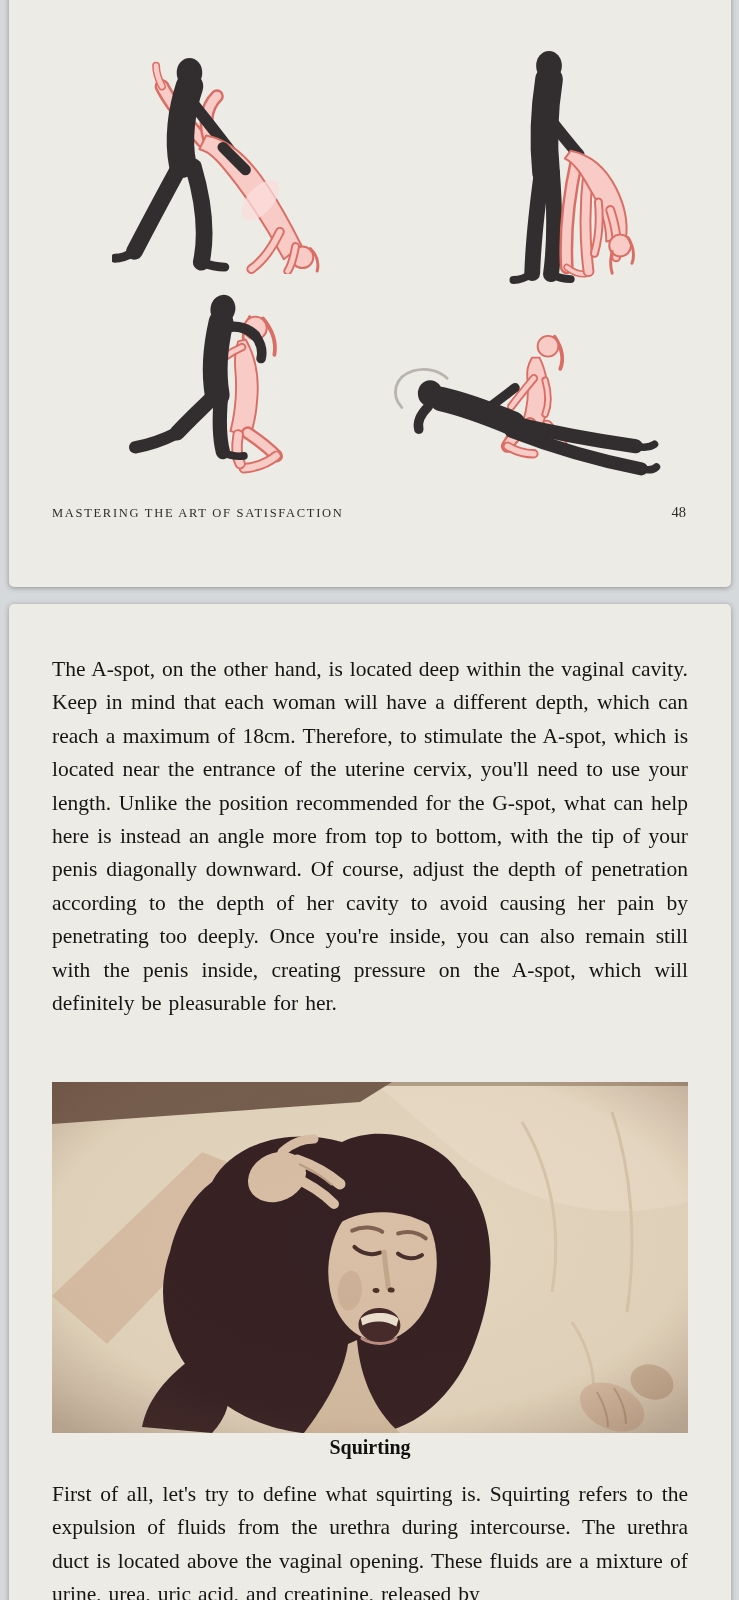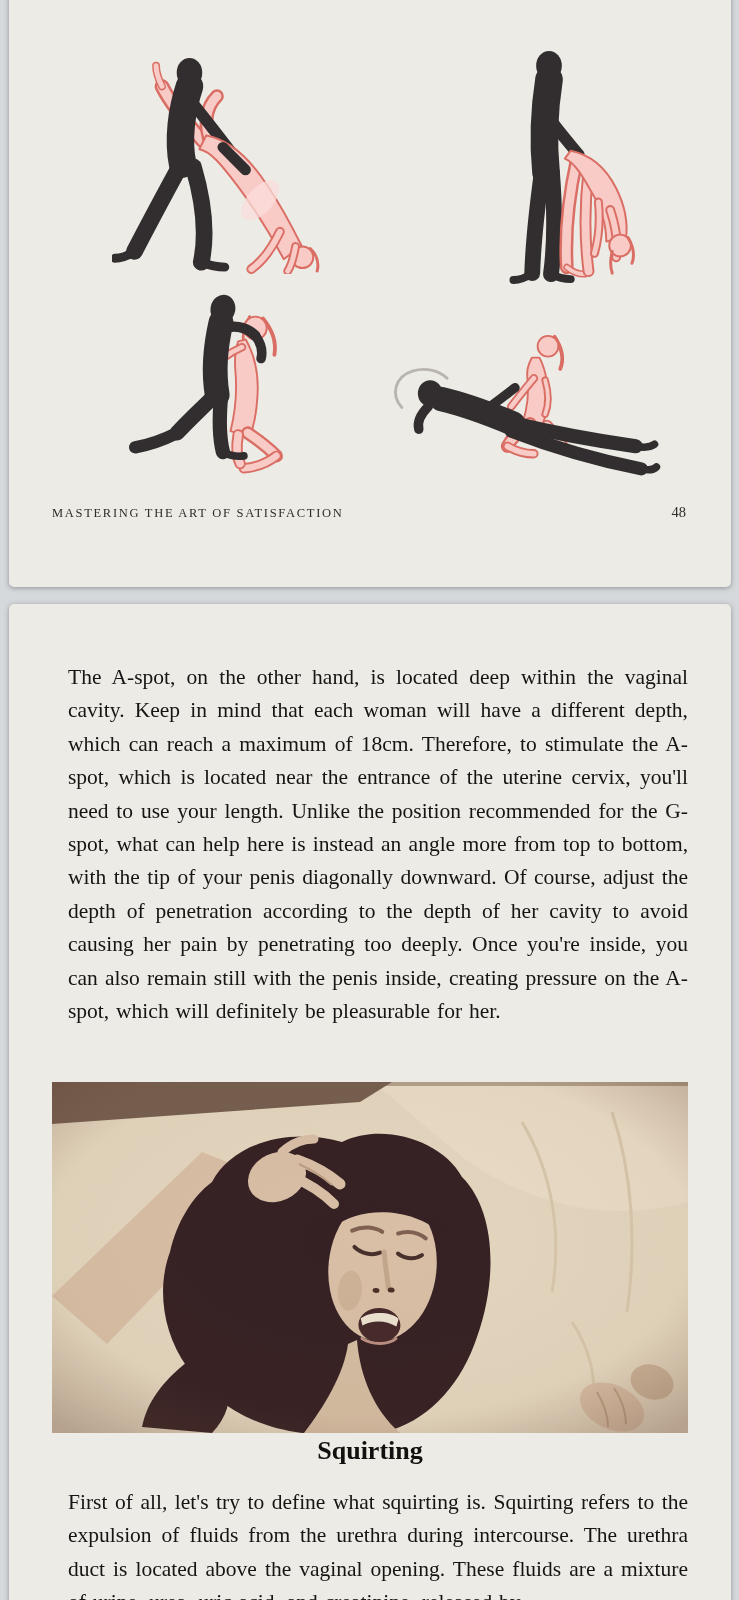--- a/index.html
+++ b/index.html
@@ -14,27 +14,27 @@
   .page{position:absolute;left:9px;width:722px;background:var(--page);
     border-radius:5px;box-shadow:0 1px 5px rgba(55,60,66,.45);}
   .page-top{top:-34px;height:621px;}
   .page-bottom{top:604px;height:1104px;}
   .figure{position:absolute;}
   .figure svg{display:block;width:100%;height:100%;}
   .footer{position:absolute;left:43px;right:45px;top:538px;display:flex;
     justify-content:space-between;align-items:baseline;}
   .running-title{font-size:12.5px;letter-spacing:1.7px;color:#2e2c29;}
   .page-num{font-size:14.5px;color:#2e2c29;}
-  .para{position:absolute;left:59px;right:43px;text-align:justify;
-    font-size:21.5px;line-height:33.4px;word-spacing:1.5px;color:#161514;margin-top:8px;}
+  .para{position:absolute;left:43px;right:43px;text-align:justify;
+    font-size:21.5px;line-height:33.4px;word-spacing:1.5px;color:#161514;}
   .para1{top:49px;}
   .photo{position:absolute;top:478px;left:43px;width:636px;height:351px;overflow:hidden;}
   .photo svg{display:block;width:100%;height:100%;}
   .heading{position:absolute;top:832px;left:0;right:0;text-align:center;
-    font-size:26px;font-weight:bold;color:#121110;}
+    font-size:20px;font-weight:bold;color:#121110;}
   .para2{top:874px;}
   
   .blk{fill:var(--silhouette);}
   .bl{stroke:var(--silhouette);fill:none;stroke-linecap:round;}
   .pkf{fill:var(--pink_fill);stroke:var(--pink_line);stroke-width:2;stroke-linejoin:round;}
   .pko{stroke:var(--pink_line);fill:none;stroke-linecap:round;}
   .pki{stroke:var(--pink_fill);fill:none;stroke-linecap:round;}
 </style>
 </head>
 <body>

